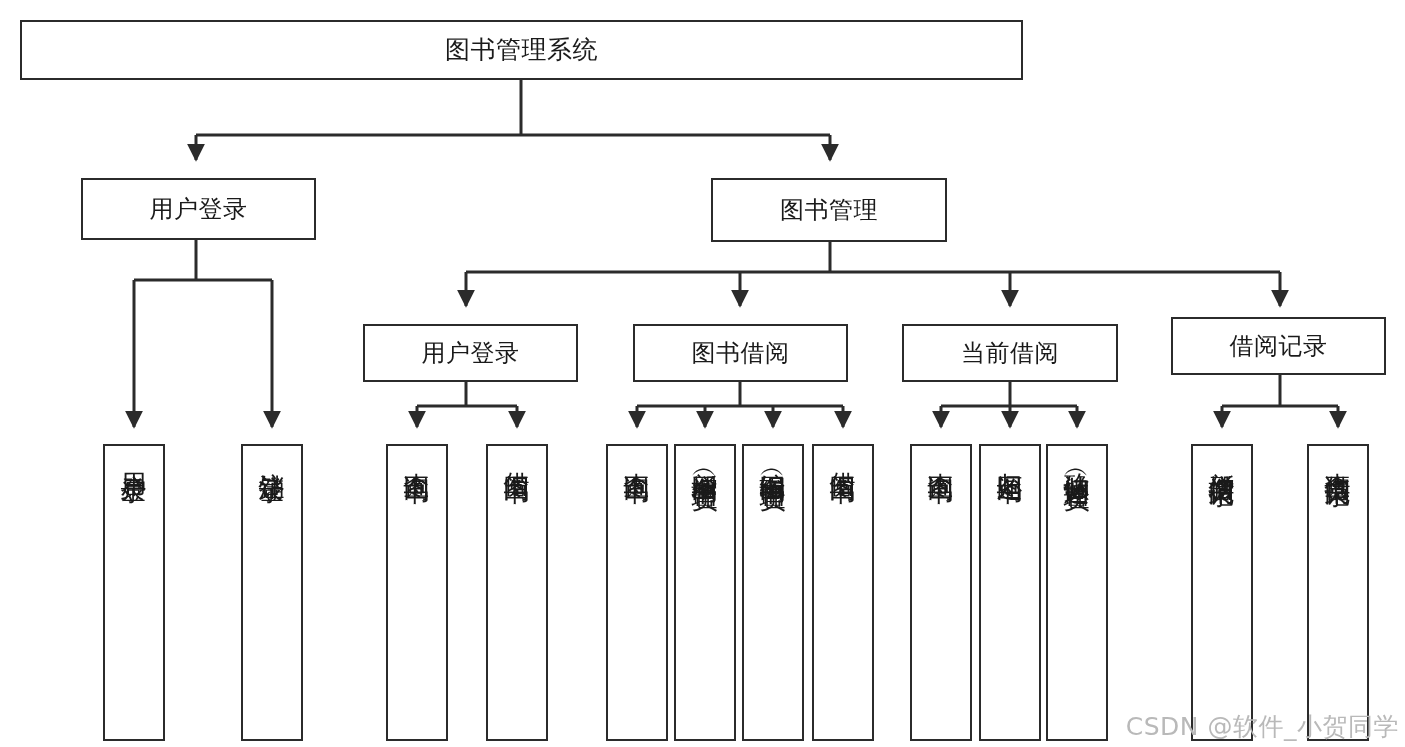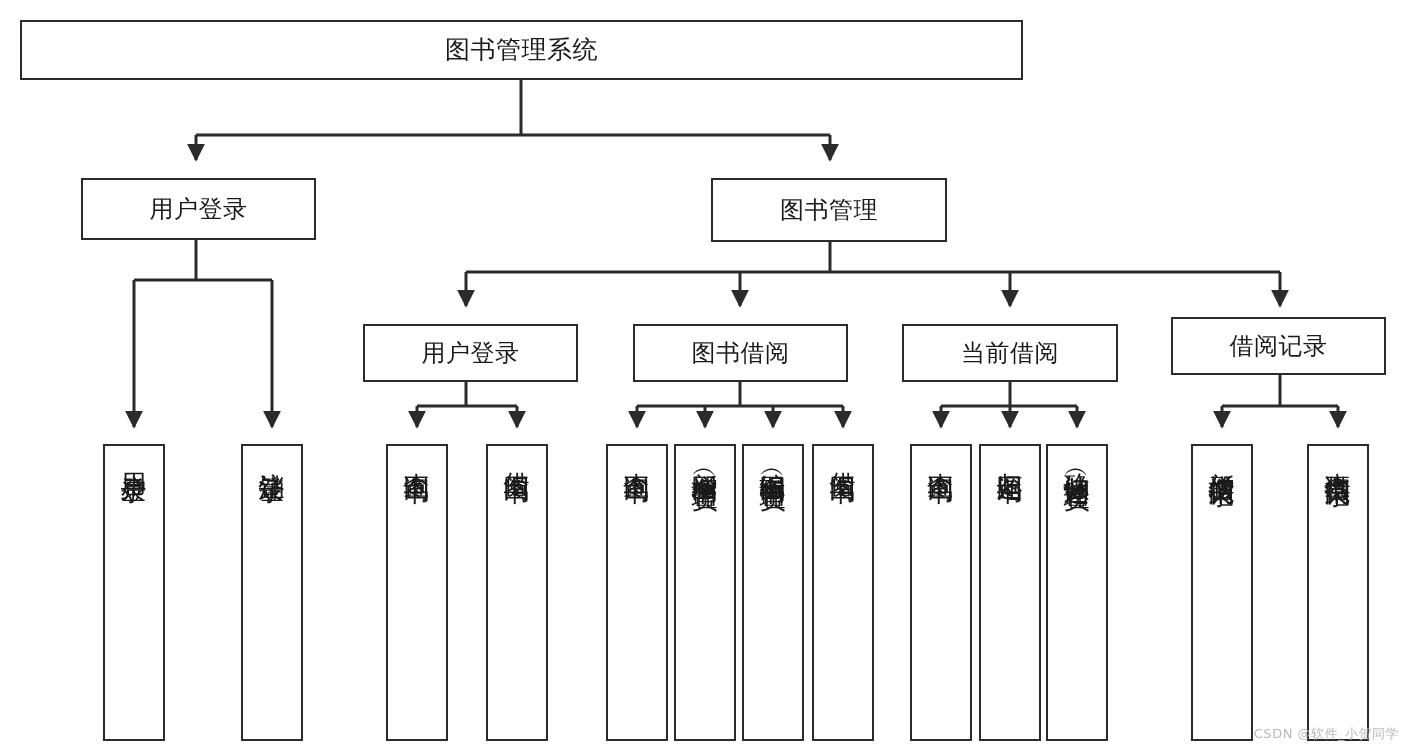--- a/index.html
+++ b/index.html
@@ -57,21 +57,21 @@
     text-orientation: upright;
     font-size: 26px;
     line-height: 1.0;
     letter-spacing: 2px;
     white-space: nowrap;
   }
   .watermark {
     position: absolute;
     right: 6px;
     bottom: 4px;
-    font-size: 13px;
+    font-size: 25px;
     color: #b9b9b9;
     font-family: "DejaVu Sans", "Liberation Sans", sans-serif;
     white-space: nowrap;
     letter-spacing: 0.5px;
   }
 </style>
 </head>
 <body>
 
 <div id="canvas">

